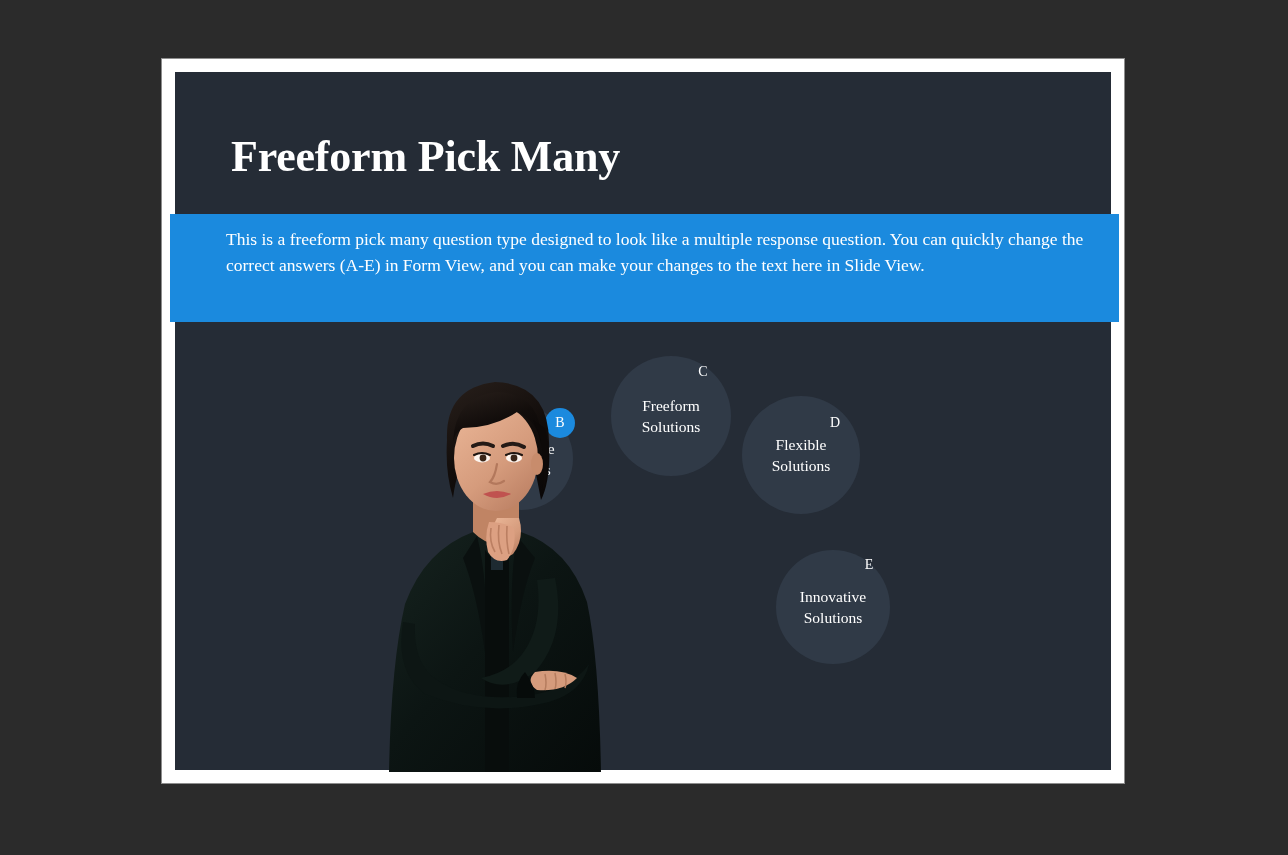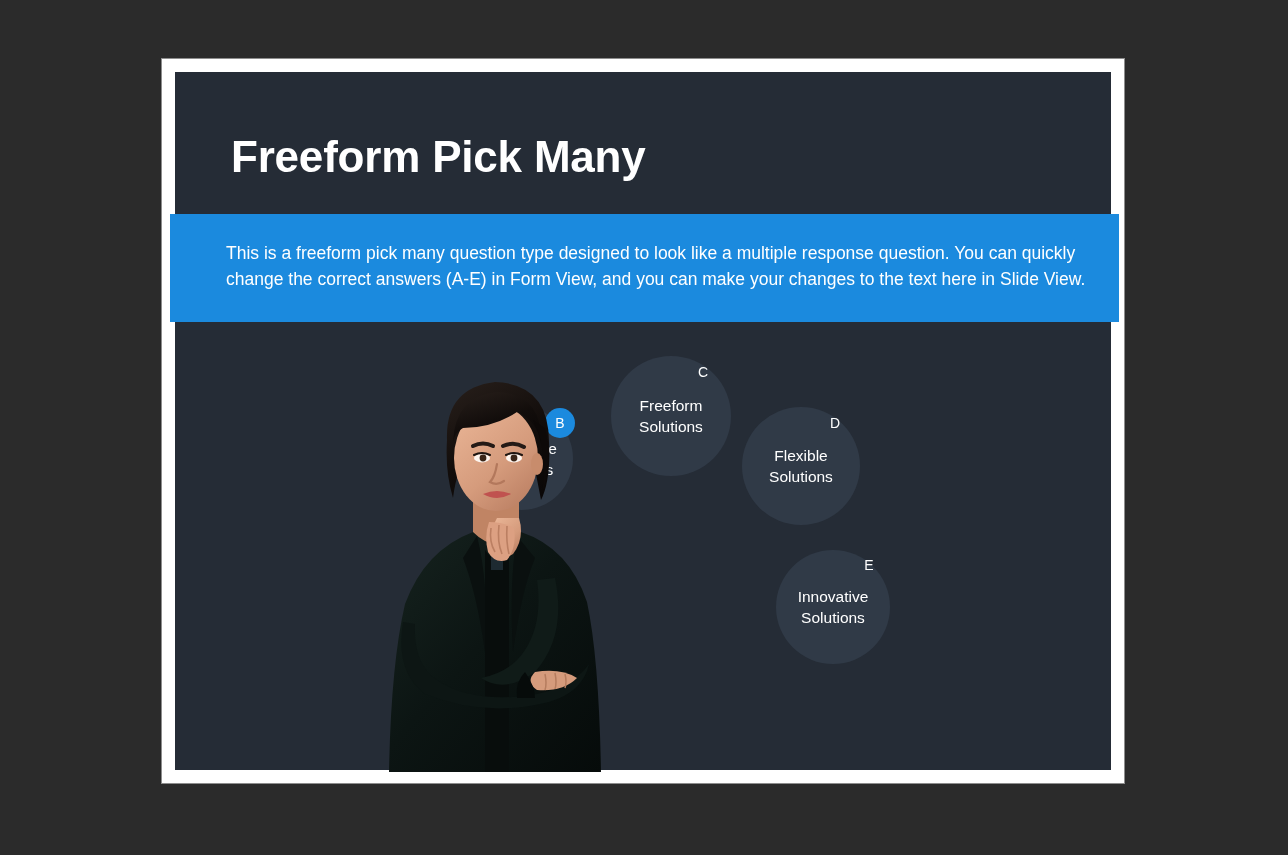--- a/index.html
+++ b/index.html
@@ -31,20 +31,21 @@
     padding: 13px;
   }
 
   
   .slide {
     position: relative;
     width: 100%;
     height: 100%;
     background: #252c36;
     overflow: visible;
+    font-family: Liberation Serif, serif;
   }
 
   
   .slide-title {
     position: absolute;
     left: 56px;
     top: 61px;
     font-size: 44px;
     font-weight: bold;
     color: #ffffff;
@@ -54,21 +55,21 @@
   }
 
   
   .instruction-banner {
     position: absolute;
     left: -5px;
     top: 142px;
     width: 949px;
     height: 108px;
     background: #1b8ade;
-    padding: 26px 20px 0 56px;
+    padding: 12px 20px 0 56px;
   }
   .instruction-banner p {
     color: #ffffff;
     font-size: 17.5px;
     line-height: 26px;
     font-weight: normal;
   }
 
   
   .bubble-field {
@@ -113,21 +114,21 @@
   
   .bubble-a { left: 272px;  top: 475px; width: 108px; height: 108px; }
   .badge-a  { left: 353px;  top: 478px; width: 32px;  height: 32px; }
 
   .bubble-b { left: 295px;  top: 335px; width: 103px; height: 103px; }
   .badge-b  { left: 370px;  top: 336px; width: 30px;  height: 30px; }
 
   .bubble-c { left: 436px;  top: 284px; width: 120px; height: 120px; }
   .badge-c  { left: 513px;  top: 285px; width: 30px;  height: 30px; }
 
-  .bubble-d { left: 567px;  top: 335px; width: 118px; height: 118px; }
+  .bubble-d { left: 567px;  top: 324px; width: 118px; height: 118px; }
   .badge-d  { left: 645px;  top: 336px; width: 30px;  height: 30px; }
 
   .bubble-e { left: 601px;  top: 478px; width: 114px; height: 114px; }
   .badge-e  { left: 679px;  top: 478px; width: 30px;  height: 30px; }
 
   
   .presenter {
     position: absolute;
     left: 385px;
     top: 372px;

